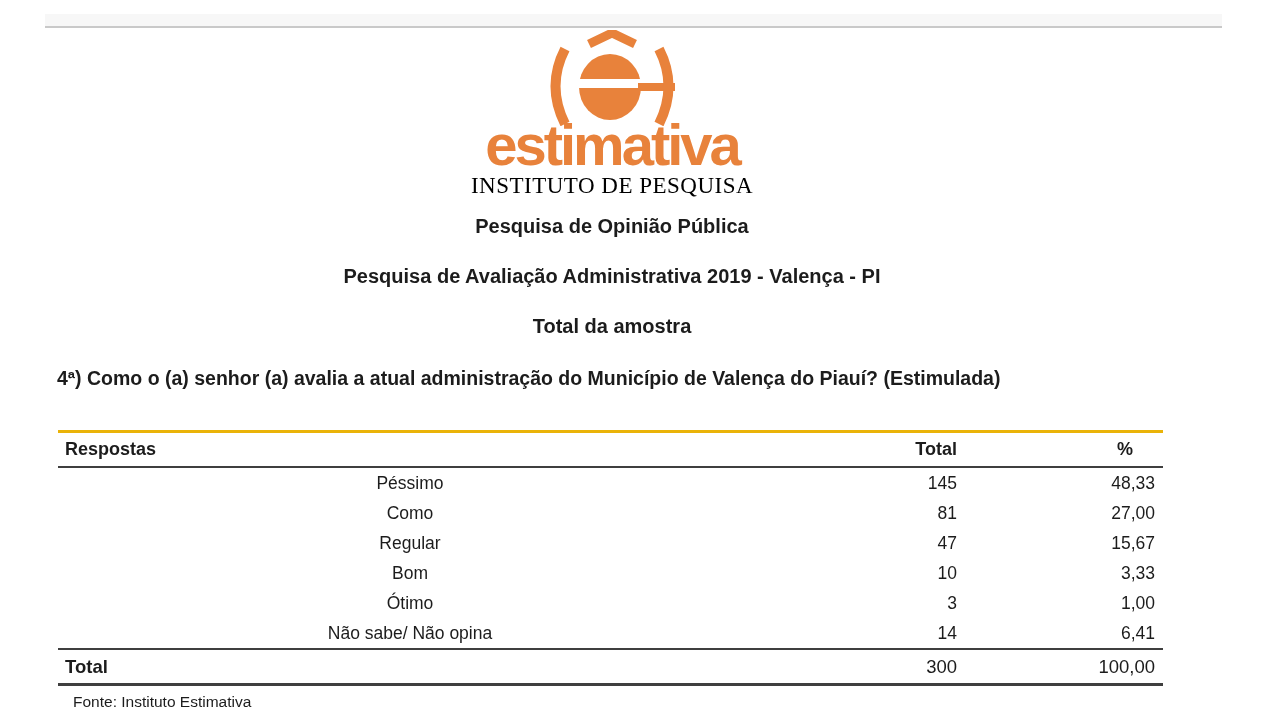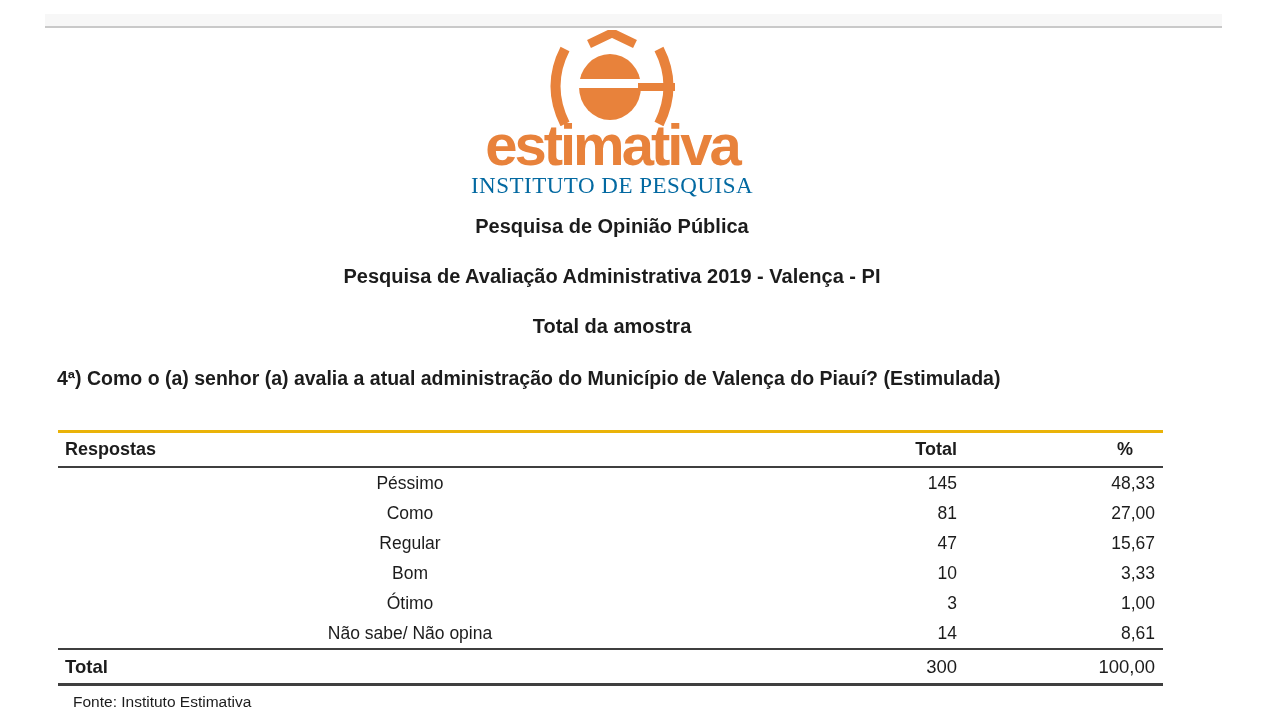--- a/index.html
+++ b/index.html
@@ -28,21 +28,21 @@
     font-size: 58px;
     font-weight: bold;
     color: #E8823B;
     letter-spacing: -3px;
     line-height: 0.92;
     margin-top: -8px;
   }
   .brand-sub {
     font-family: "Liberation Serif", serif;
     font-size: 23px;
-    color: #0369a1;
+    color: #000000;
     letter-spacing: 0.5px;
     line-height: 1;
     margin-top: 3px;
   }
   .h-line {
     font-size: 20px;
     font-weight: bold;
     line-height: 33px;
     margin: 17px;
     color: #1c1c1c;
@@ -161,21 +161,21 @@
       <td class="c3">3,33</td>
     </tr>
     <tr>
       <td class="c1">Ótimo</td>
       <td class="c2">3</td>
       <td class="c3">1,00</td>
     </tr>
     <tr>
       <td class="c1">Não sabe/ Não opina</td>
       <td class="c2">14</td>
-      <td class="c3">8,61</td>
+      <td class="c3">6,41</td>
     </tr>
   </tbody>
   <tfoot>
     <tr>
       <th class="c1">Total</th>
       <td class="c2">300</td>
       <td class="c3">100,00</td>
     </tr>
   </tfoot>
 </table>

